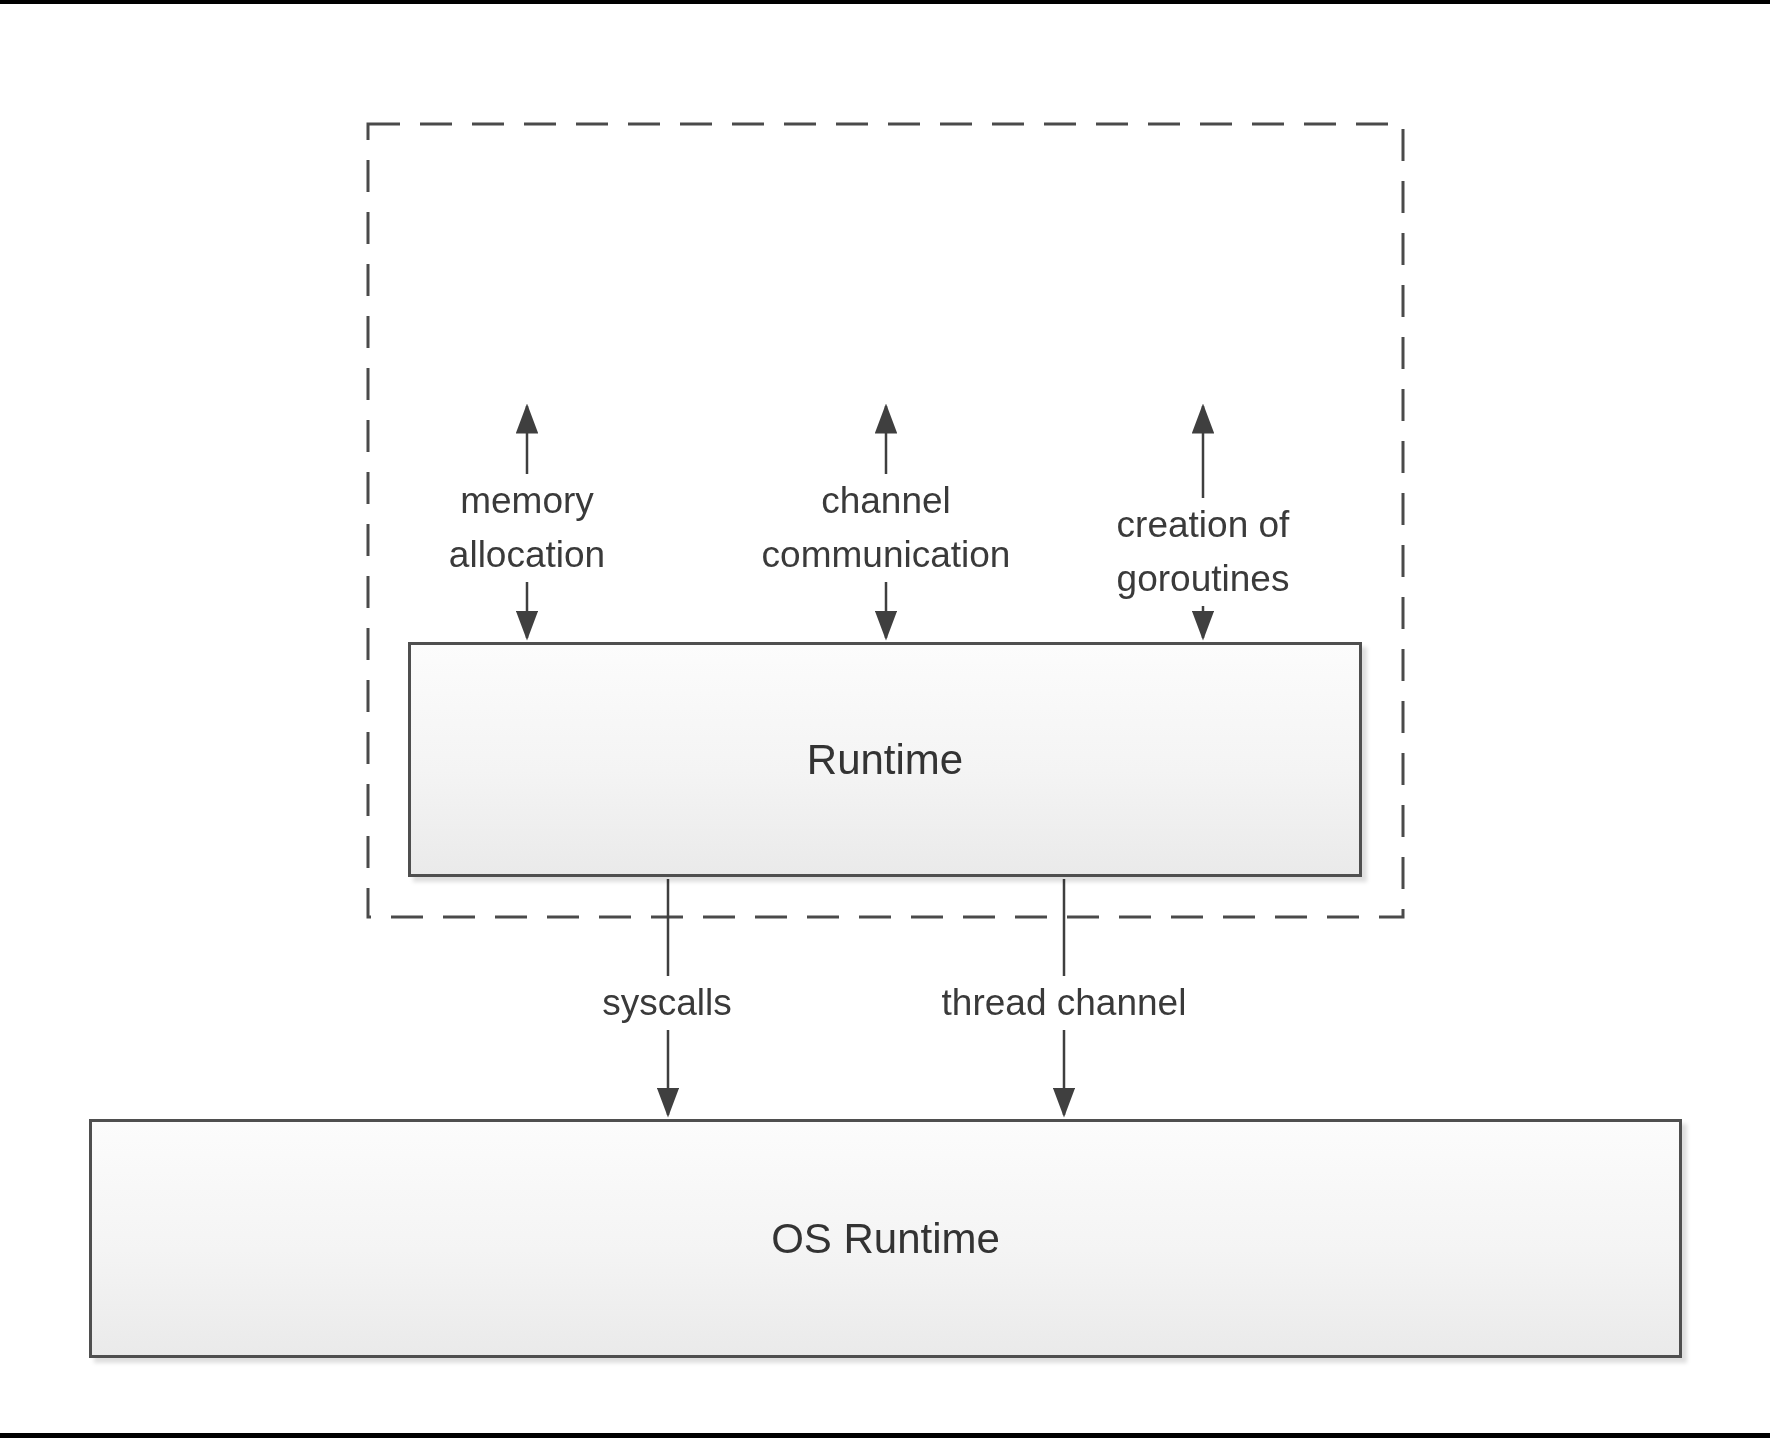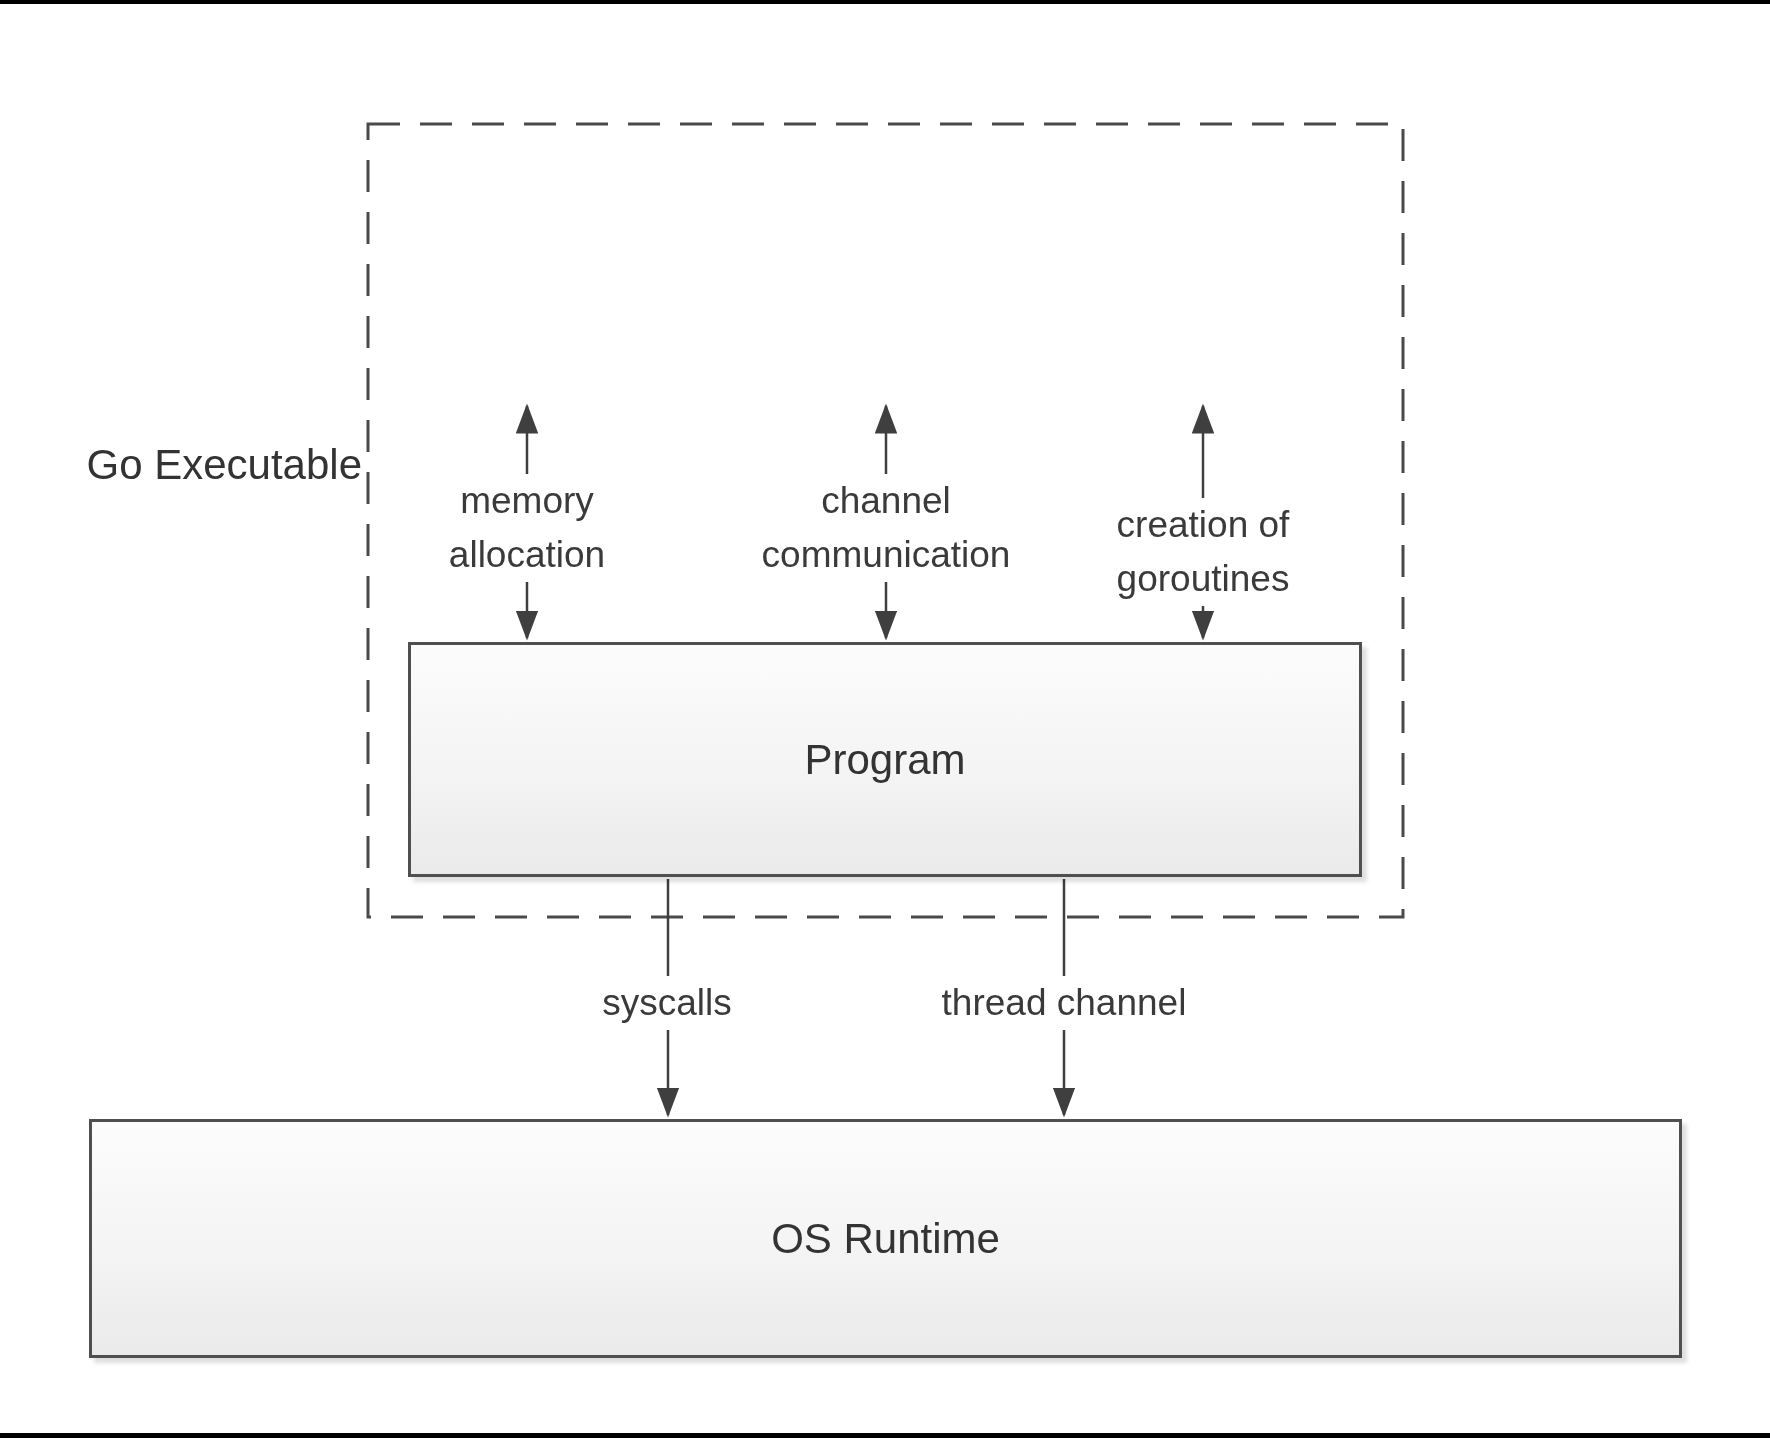--- a/index.html
+++ b/index.html
@@ -91,25 +91,24 @@
     <rect x="368" y="124" width="1035" height="793" fill="none" stroke="#4a4a4a" stroke-width="3" stroke-dasharray="32 20"></rect>
 
     <line x1="527" y1="406" x2="527" y2="638" stroke="#3f3f3f" stroke-width="2.5" marker-start="url(#arrow)" marker-end="url(#arrow)"></line>
     <line x1="886" y1="406" x2="886" y2="638" stroke="#3f3f3f" stroke-width="2.5" marker-start="url(#arrow)" marker-end="url(#arrow)"></line>
     <line x1="1203" y1="406" x2="1203" y2="638" stroke="#3f3f3f" stroke-width="2.5" marker-start="url(#arrow)" marker-end="url(#arrow)"></line>
 
     <line x1="668" y1="879" x2="668" y2="1115" stroke="#3f3f3f" stroke-width="2.5" marker-end="url(#arrow)"></line>
     <line x1="1064" y1="879" x2="1064" y2="1115" stroke="#3f3f3f" stroke-width="2.5" marker-end="url(#arrow)"></line>
   </svg>
 
-  <div class="group-label">Go Executable</div>
 
 
   <div class="node node-runtime">
-    <span>Program</span>
+    <span>Runtime</span>
   </div>
 
   <div class="node node-os-kernel">
     <span>OS Runtime</span>
   </div>
 
   <div class="edge-label mem">memory
 allocation</div>
   <div class="edge-label chan">channel
 communication</div>

